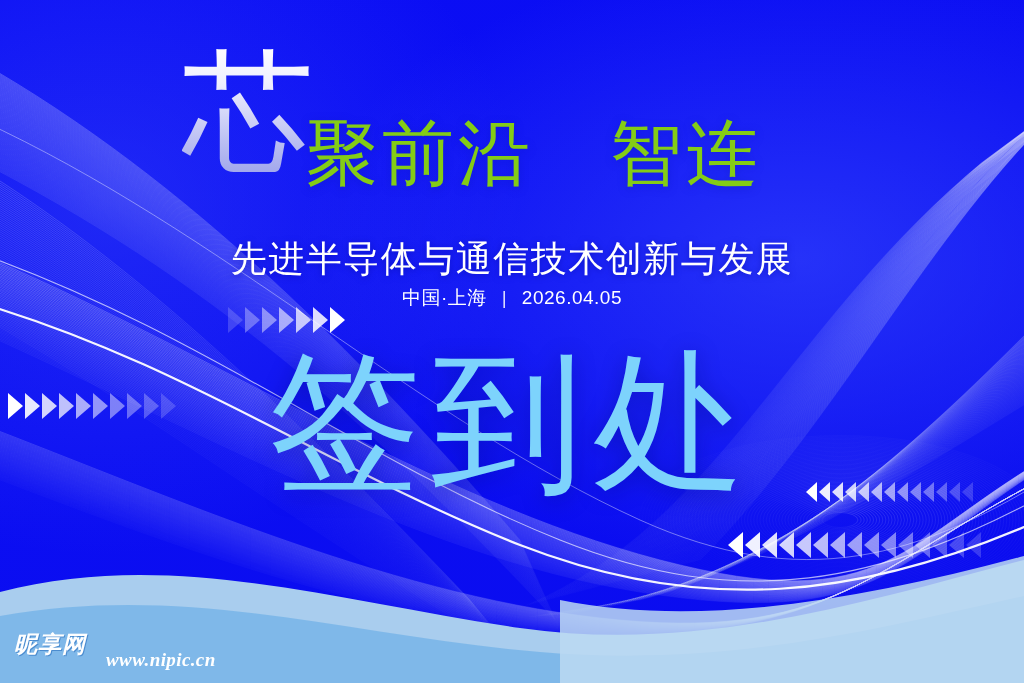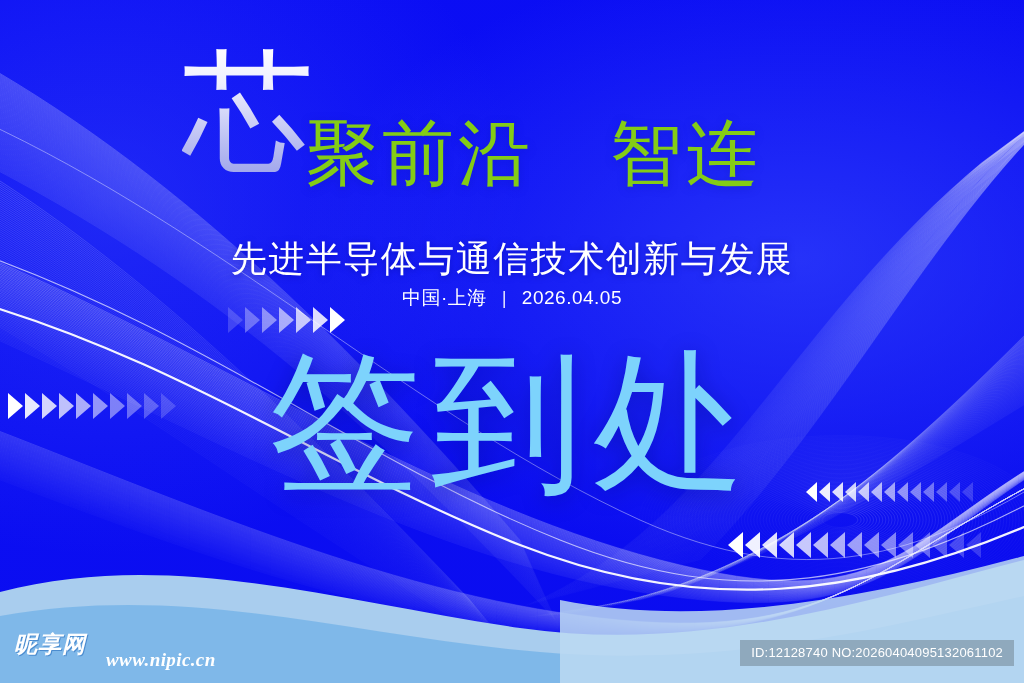--- a/index.html
+++ b/index.html
@@ -2334,15 +2334,14 @@
     <span>2026.04.05</span>
   </div>
 
   <div class="bigword">签到处</div>
 
   <div class="wm-left">
     <span class="wm-logo">昵享网</span>
     <span class="wm-url">www.nipic.cn</span>
   </div>
 
-  <div class="wm-id">ID:12128740 NO:20260404095132061102</div>
 
 </div>
 
 </body></html>

